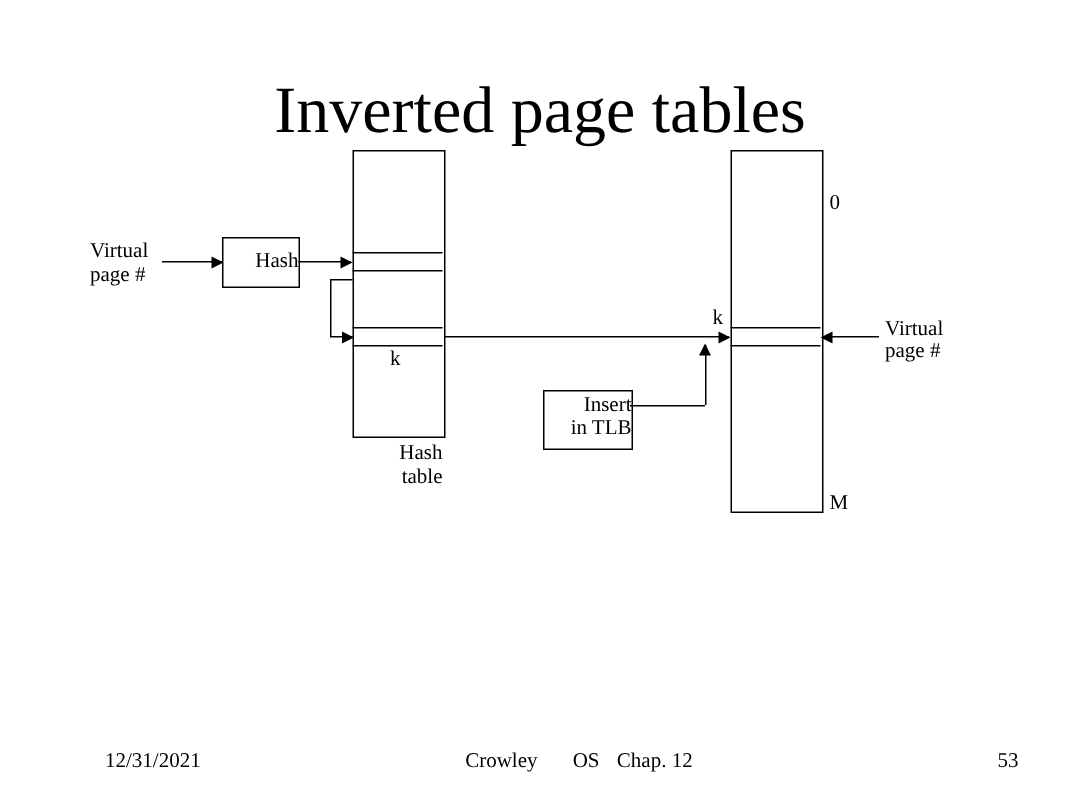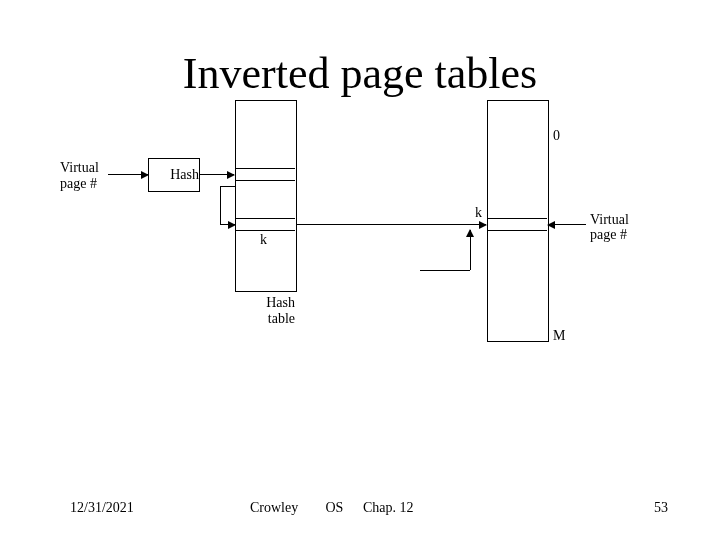--- a/index.html
+++ b/index.html
@@ -18,27 +18,27 @@
     left: 0;
     right: 0;
     text-align: center;
     font-size: 44px;
     margin-top: 28px;
   }
   .footer {
     position: absolute;
     bottom: 20px;
     left: 0;
-    right: 12px;
+    right: 1px;
     height: 20px;
     font-size: 14px;
     padding-left: 45px;
   }
   .footer .date   { position:absolute; left: 70px; }
-  .footer .center { position:absolute; left: 250px; width: 260px; text-align: left; }
+  .footer .center { position:absolute; left: 250px; width: 260px; text-align: center; }
   .footer .center span { display:inline-block; }
   .footer .author { width:72px; }
   .footer .course { width:34px; }
   .footer .chap   { }
   .footer .page   { position:absolute; right: 40px; }
 
   
   .diagram {
     position: absolute;
     top: 100px;
@@ -102,20 +102,22 @@
   <div class="vline" style="left:160px;top:86px;height:38px;"></div>
   <div class="hline arrow-r" style="left:160px;top:124px;width:15px;"></div>
 
   <div style="left:200px;top:132px;">k</div>
 
   <div class="t-center" style="left:175px;top:195px;width:60px;white-space:pre;">Hash
 table</div>
 
   <div class="hline arrow-r" style="left:236px;top:124px;width:190px;"></div>
 
+  <div class="rect t-center" style="left:302px;top:160px;width:58px;height:36px;padding-top:2px;white-space:pre;line-height:15px;">Insert
+in TLB</div>
 
   <div style="left:360px;top:130px;width:66px;height:40px;">
     <div class="hline" style="position:absolute;left:0;top:40px;width:50px;"></div>
     <div class="vline" style="position:absolute;left:50px;top:0;height:40px;"></div>
     <div style="position:absolute;left:46px;top:-1px;border-bottom:8px solid #000;border-left:4px solid transparent;border-right:4px solid transparent;"></div>
   </div>
 
   <div class="rect" style="left:427px;top:0px;width:60px;height:240px;"></div>
 
   <div class="hline" style="left:427px;top:118px;width:60px;"></div>

